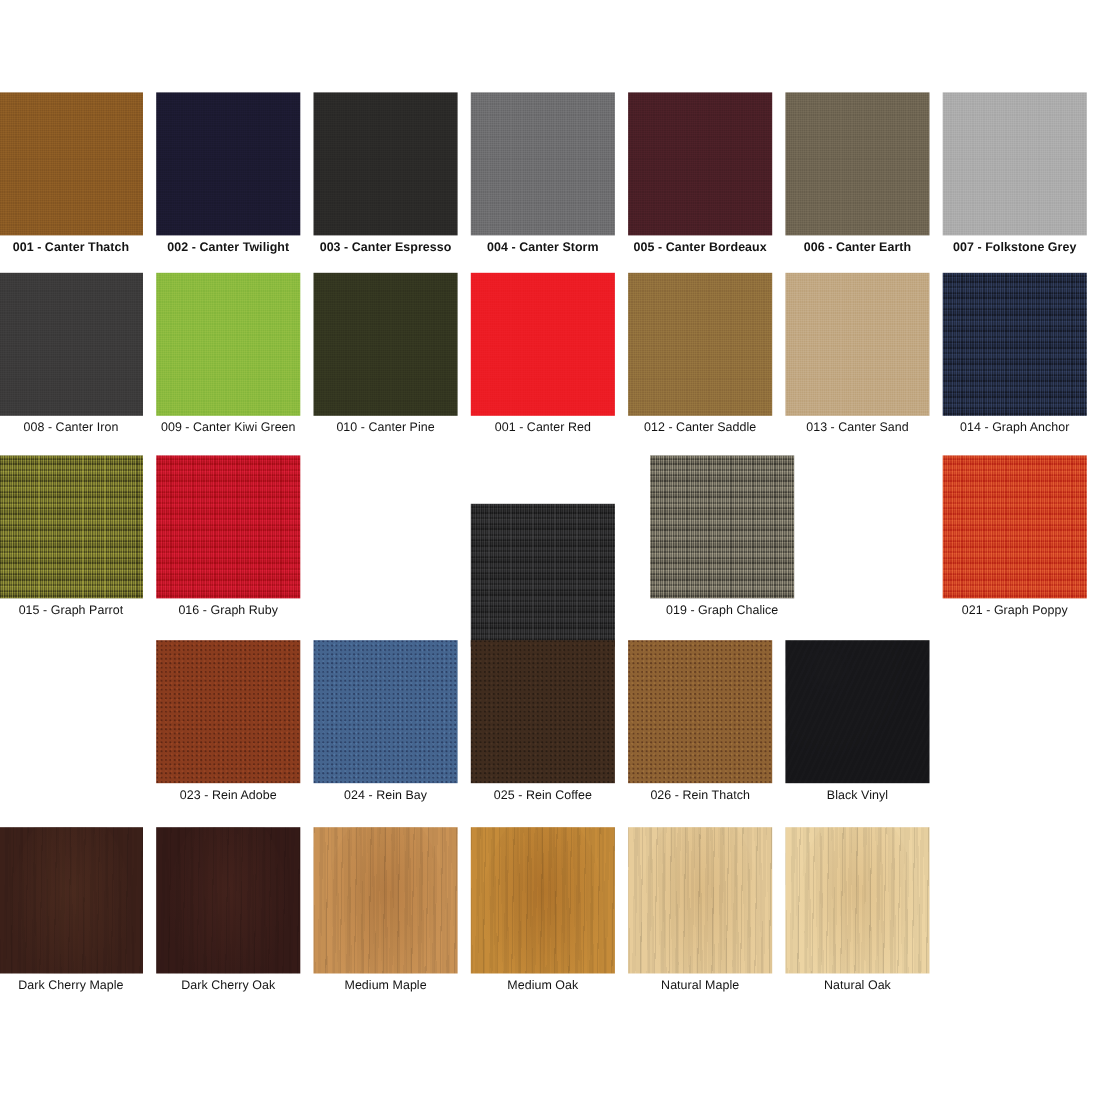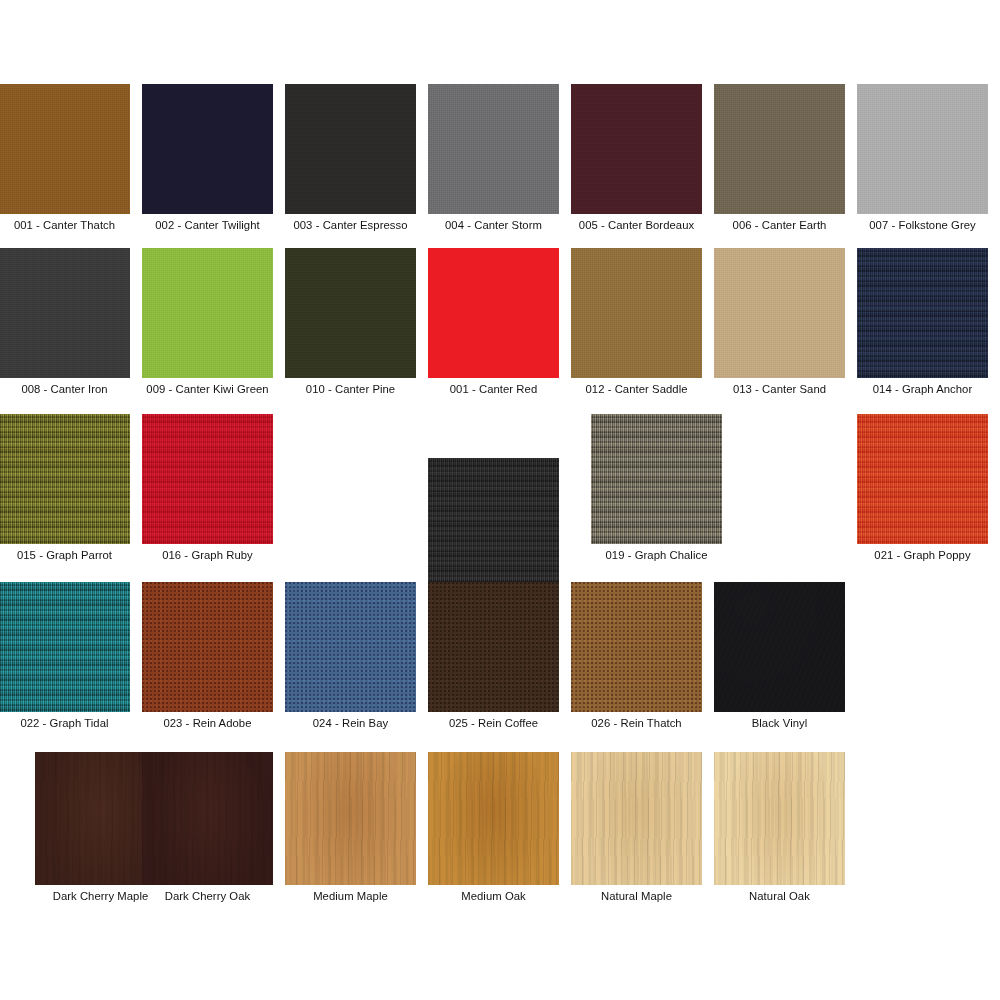--- a/index.html
+++ b/index.html
@@ -141,21 +141,21 @@
     width: 84%;
     height: 128%;
     border-radius: 50% 50% 46% 46% / 60% 60% 40% 40%;
     pointer-events: none;
   }
 </style>
 </head>
 <body>
 
 <div id="sheet">
-    <div class="swatch-row" style="top: 84px; height: 152px;">
+    <div class="swatch-row" style="top: 84px; height: 152px; font-weight: bold;">
       <div class="swatch-cell" style="left: -1px;">
         <div class="swatch-tile tex-canter" title="001 - Canter Thatch" style="height: 130px; background: rgb(138, 90, 35);"></div>
         <span class="swatch-label">001 - Canter Thatch</span>
       </div>
       <div class="swatch-cell" style="left: 142px;">
         <div class="swatch-tile tex-canter" title="002 - Canter Twilight" style="height: 130px; background: rgb(28, 26, 49);"></div>
         <span class="swatch-label">002 - Canter Twilight</span>
       </div>
       <div class="swatch-cell" style="left: 285px;">
         <div class="swatch-tile tex-canter" title="003 - Canter Espresso" style="height: 130px; background: rgb(43, 42, 40);"></div>
@@ -224,24 +224,20 @@
       <div class="swatch-cell" style="left: 571px; padding-left: 20px;">
         <div class="swatch-tile tex-graph" title="019 - Graph Chalice" style="height: 130px; background: rgb(110, 106, 92);"></div>
         <span class="swatch-label">019 - Graph Chalice</span>
       </div>
       <div class="swatch-cell" style="left: 857px;">
         <div class="swatch-tile tex-graph" title="021 - Graph Poppy" style="height: 130px; background: rgb(207, 65, 35);"></div>
         <span class="swatch-label">021 - Graph Poppy</span>
       </div>
     </div>
     <div class="swatch-row" style="top: 582px; height: 152px;">
-      <div class="swatch-cell" style="left: -1px;">
-        <div class="swatch-tile tex-graph" title="022 - Graph Tidal" style="height: 130px; background: rgb(31, 111, 116);"></div>
-        <span class="swatch-label">022 - Graph Tidal</span>
-      </div>
       <div class="swatch-cell" style="left: 142px;">
         <div class="swatch-tile tex-rein" title="023 - Rein Adobe" style="height: 130px; background: rgb(138, 60, 30);"></div>
         <span class="swatch-label">023 - Rein Adobe</span>
       </div>
       <div class="swatch-cell" style="left: 285px;">
         <div class="swatch-tile tex-rein" title="024 - Rein Bay" style="height: 130px; background: rgb(69, 101, 143);"></div>
         <span class="swatch-label">024 - Rein Bay</span>
       </div>
       <div class="swatch-cell" style="left: 428px;">
         <div class="swatch-tile tex-rein" title="025 - Rein Coffee" style="height: 130px; background: rgb(64, 44, 30);"></div>
@@ -250,21 +246,21 @@
       <div class="swatch-cell" style="left: 571px;">
         <div class="swatch-tile tex-rein" title="026 - Rein Thatch" style="height: 130px; background: rgb(142, 98, 51);"></div>
         <span class="swatch-label">026 - Rein Thatch</span>
       </div>
       <div class="swatch-cell" style="left: 714px;">
         <div class="swatch-tile tex-vinyl" title="Black Vinyl" style="height: 130px; background: rgb(23, 23, 26);"></div>
         <span class="swatch-label">Black Vinyl</span>
       </div>
     </div>
     <div class="swatch-row" style="top: 752px; height: 155px;">
-      <div class="swatch-cell" style="left: -1px; margin-left: 36px;">
+      <div class="swatch-cell" style="left: -1px;">
         <div class="swatch-tile tex-wood" title="Dark Cherry Maple" style="height: 133px; background: rgb(60, 32, 25);">
           <div class="wood-figure" style="background: radial-gradient(at 50% 45%, rgb(74, 42, 30) 0%, rgba(0, 0, 0, 0) 72%);"></div>
         </div>
         <span class="swatch-label">Dark Cherry Maple</span>
       </div>
       <div class="swatch-cell" style="left: 285px;">
         <div class="swatch-tile tex-wood" title="Medium Maple" style="height: 133px; background: rgb(201, 146, 85);">
           <div class="wood-figure" style="background: radial-gradient(at 50% 45%, rgb(184, 127, 69) 0%, rgba(0, 0, 0, 0) 72%);"></div>
         </div>
         <span class="swatch-label">Medium Maple</span>

